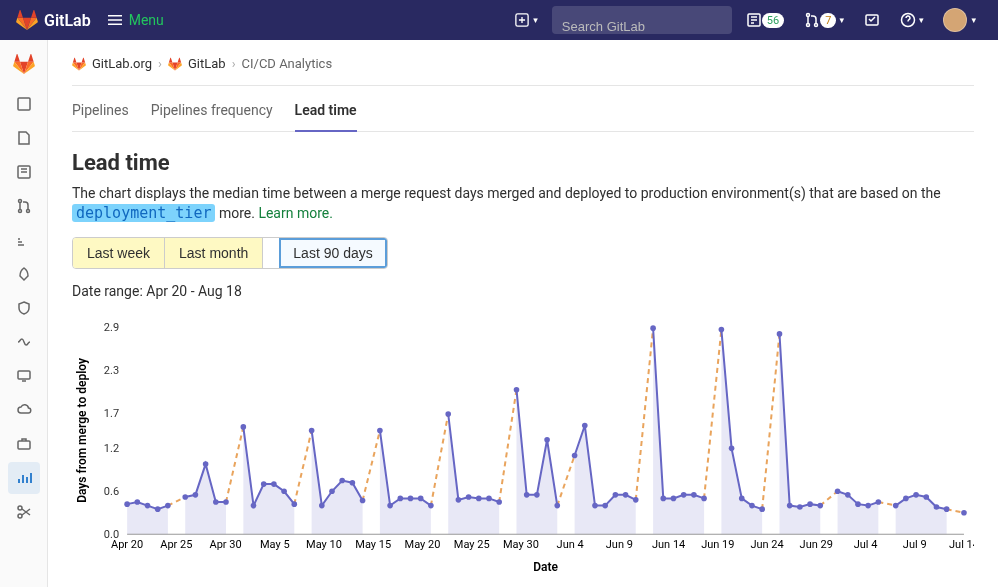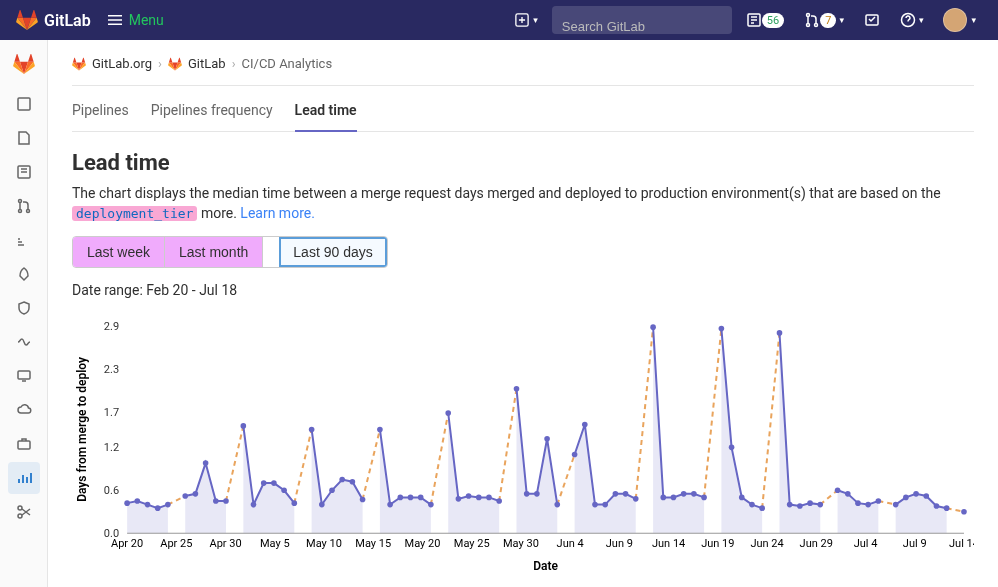--- a/index.html
+++ b/index.html
@@ -33,25 +33,25 @@
     .bc-sep { color: #aaa; }
     .bc-icon { width: 14px; height: 14px; }
     
     .tabs { display: flex; gap: 22px; margin-top: 2px; }
     .tab { padding: 14px 0 12px; color: #666; cursor: pointer; font-size: 14px; border-bottom: 2px solid transparent; }
     .tab.active { color: #303030; font-weight: 600; border-bottom-color: #6666c4; }
     .tabbar-rule { border-bottom: 1px solid #e5e5e5; margin-top: -1px; }
     
     h1 { font-size: 22px; font-weight: 700; margin-top: 18px; }
     .desc { margin-top: 8px; color: #303030; font-size: 14px; line-height: 1.45; }
-    .desc code { background: #f9a8d4; color: #1068bf; padding: 0 4px; border-radius: 3px; font-family: monospace; font-size: 13px; }
-    .desc a { color: #3b82f6; text-decoration: none; }
+    .desc code { background: #7dd3fc; color: #1068bf; padding: 0 4px; border-radius: 3px; font-family: monospace; font-size: 15px; }
+    .desc a { color: #15803d; text-decoration: none; }
     
     .seg { display: inline-flex; margin-top: 12px; border: 1px solid #ccc; border-radius: 4px; overflow: hidden; }
-    .seg button { background: #f0abfc; border: none; padding: 7px 14px; font-size: 14px; cursor: pointer; border-right: 1px solid #ccc; color: #303030; }
+    .seg button { background: #fef9c3; border: none; padding: 7px 14px; font-size: 14px; cursor: pointer; border-right: 1px solid #ccc; color: #303030; }
     .seg button:last-child { border-right: none; }
     .seg button.selected { box-shadow: inset 0 0 0 2px #5b9dd9; background: #f5faff; margin-left: 16px; }
     
     .range { margin-top: 14px; font-size: 14px; }
     
     
     .chart { margin-top: 10px; height: 280px; position: relative; }
     .chart svg { width: 100%; height: 100%; }
     .ylabel { font-size: 11px; fill: #333; }
   </style>
@@ -254,21 +254,21 @@
     <p class="desc">
       <span>The chart displays the median time between a merge request days merged and deployed to production environment(s) that are based on the </span><code>deployment_tier</code><span> more. </span><a>Learn more.</a>
     </p>
 
     <div class="seg">
       <button>Last week</button>
       <button>Last month</button>
       <button class="selected">Last 90 days</button>
     </div>
 
-    <div class="range">Date range: Feb 20 - Jul 18</div>
+    <div class="range">Date range: Apr 20 - Aug 18</div>
 
     <div class="chart">
       <svg id="chart-svg" viewBox="0 0 900 260">
           <text class="ylabel" x="47" y="219" text-anchor="end">0.0</text>
           <text class="ylabel" x="47" y="176.17241379310346" text-anchor="end">0.6</text>
           <text class="ylabel" x="47" y="133.34482758620692" text-anchor="end">1.2</text>
           <text class="ylabel" x="47" y="97.65517241379311" text-anchor="end">1.7</text>
           <text class="ylabel" x="47" y="54.82758620689657" text-anchor="end">2.3</text>
           <text class="ylabel" x="47" y="12" text-anchor="end">2.9</text>
           <text x="55" y="229" text-anchor="middle" font-size="11">Apr 20</text>

